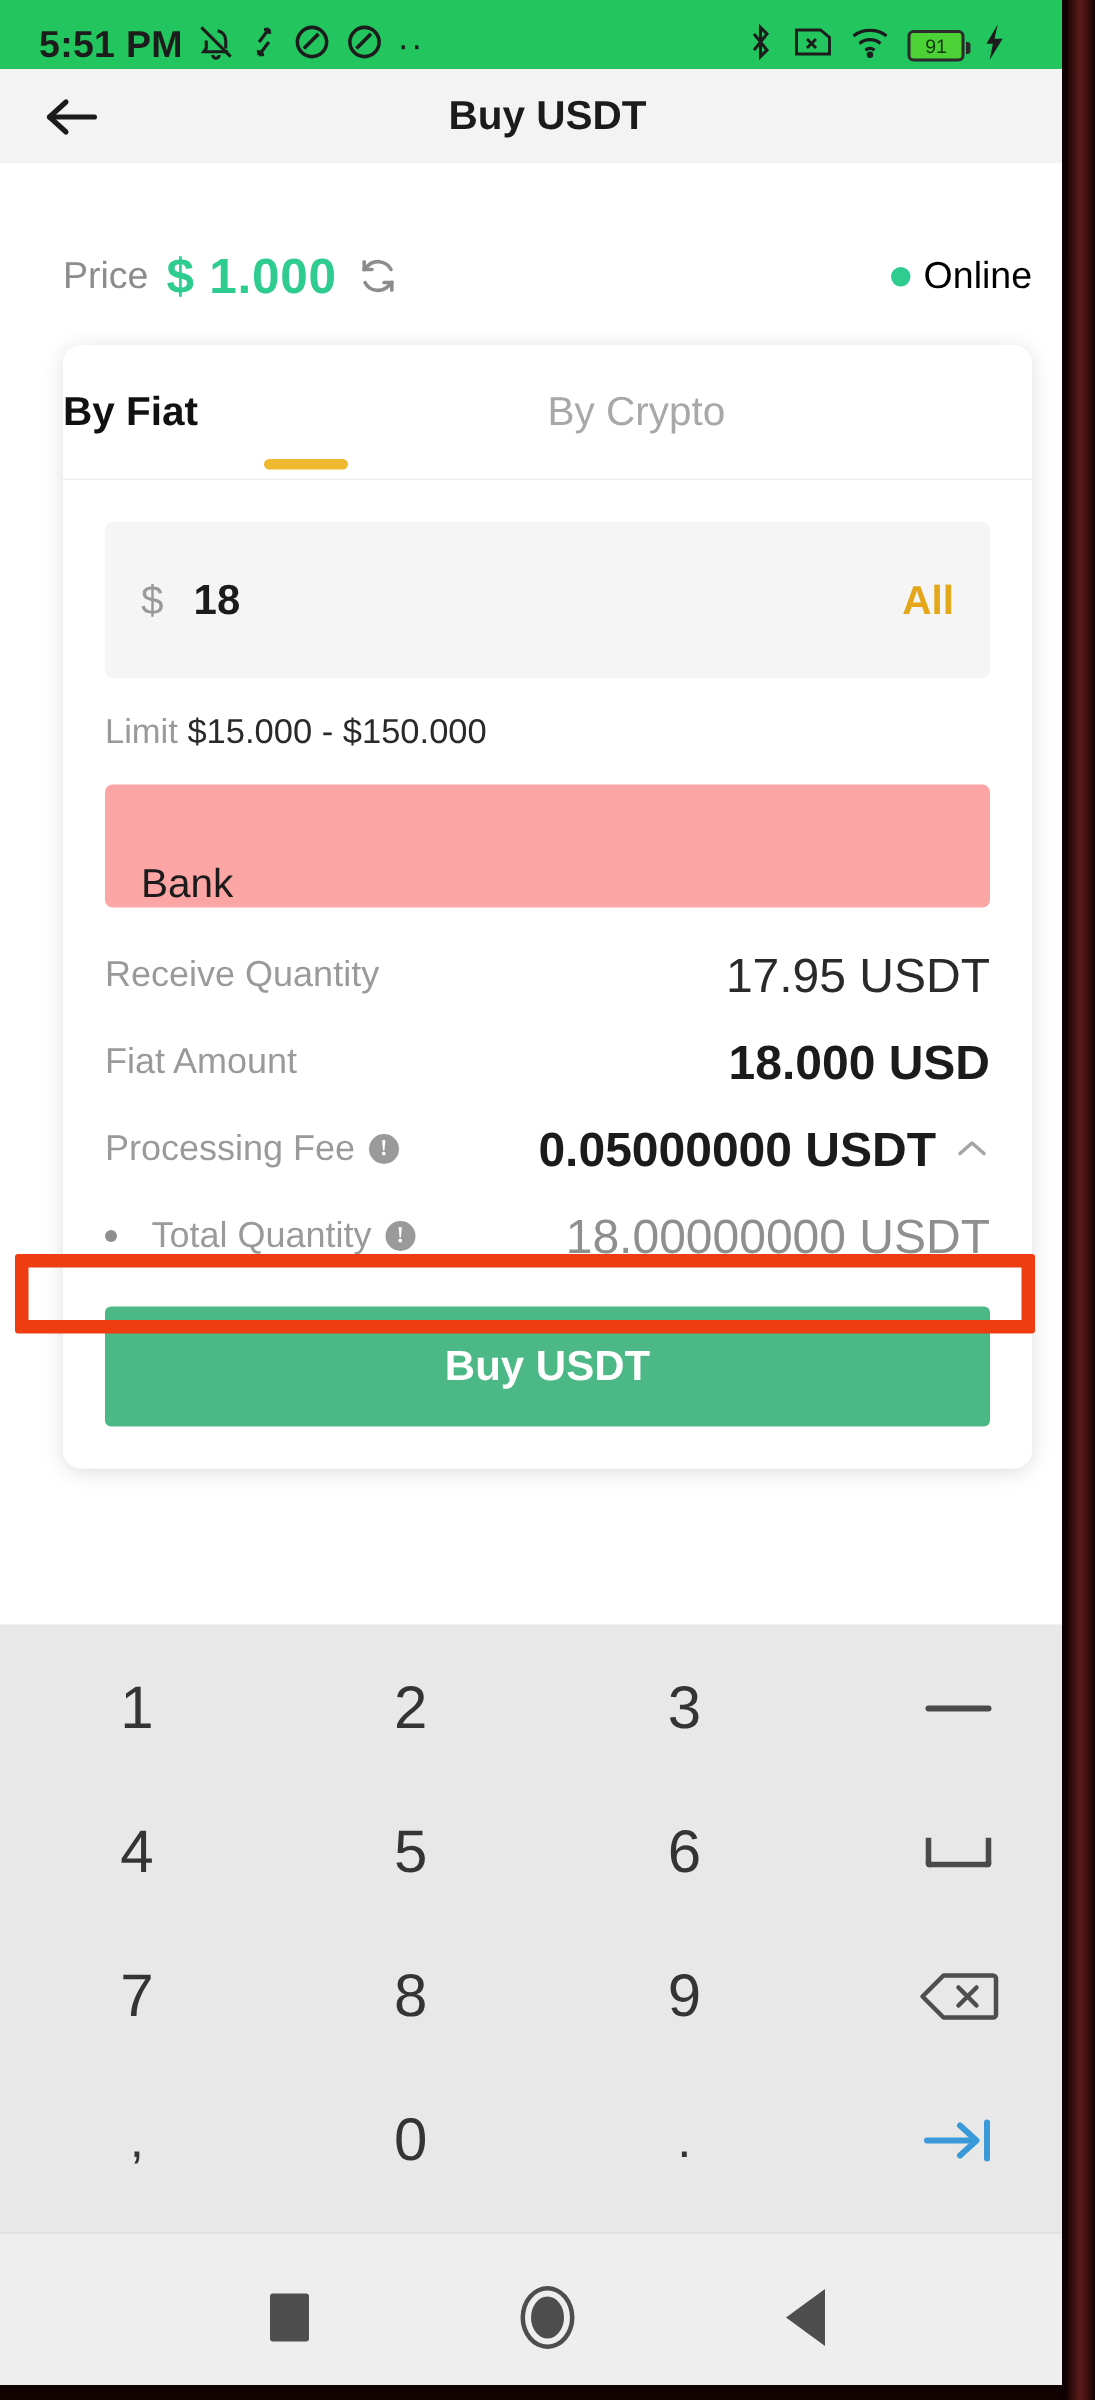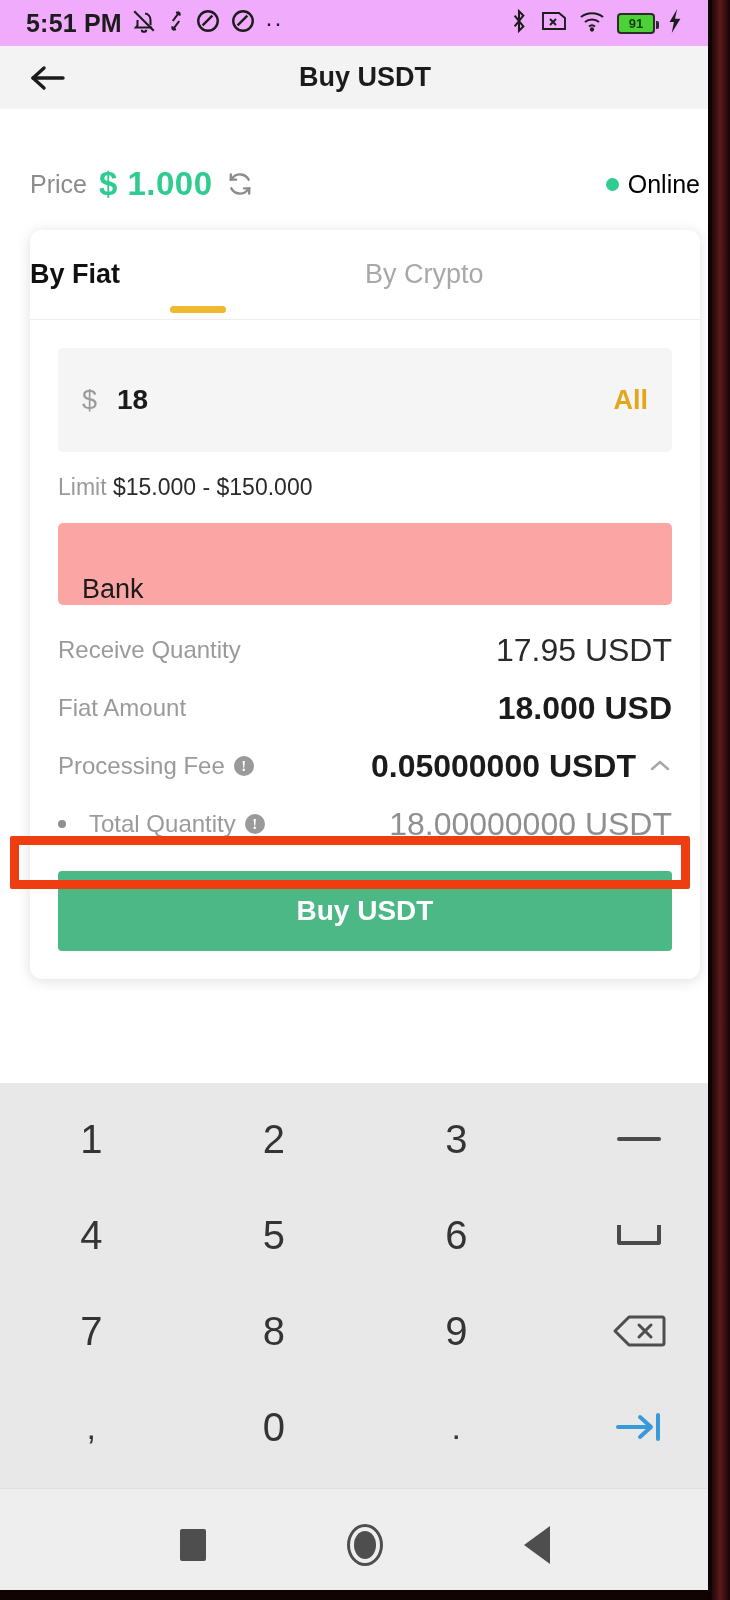--- a/index.html
+++ b/index.html
@@ -23,40 +23,40 @@
     z-index: 60;
   }
   .edge-strip::after{
     content:""; position:absolute; left:0; top:0; width:4px; height:100%;
     background: rgba(0,0,0,.55);
   }
   
   .status-bar {
     position: relative;
     height: 46px;
-    background: #f0abfc;
-    display: flex; align-items: center;
-    padding: 0 12px 0 26px;
+    background: #22c55e;
+    display: flex; align-items: flex-end;
+    padding: 0 24px 0 26px;
     color: #1c1c1c;
   }
   .status-left { display: flex; align-items: center; gap: 9px; }
   .status-time { font-size: 25px; font-weight: 600; letter-spacing: .2px; }
   .status-right { margin-left: auto; display: flex; align-items: center; gap: 11px; padding-right: 34px;}
   .sicon { display: block; }
   .battery {
     position: relative; width: 38px; height: 21px;
     border: 2.5px solid #2b2b2b; border-radius: 4px;
     display: flex; align-items: center; justify-content: center;
     background: #4cd137;
   }
   .battery::after {
     content:""; position:absolute; right:-6px; top:6px;
     width:3.5px; height:8px; background:#2b2b2b; border-radius: 0 2px 2px 0;
   }
-  .battery span { font-size: 13px; font-weight: 700; color: #14380c; line-height:1; }
+  .battery span { font-size: 13px; font-weight: 400; color: #14380c; line-height:1; }
   .dots { font-size: 24px; letter-spacing: 1px; line-height: 10px; color:#1c1c1c;}
 
   
   .app-bar {
     position: relative;
     height: 63px;
     background: #f3f3f3;
     display: flex; align-items: center;
     padding: 0 24px;
   }
@@ -64,21 +64,21 @@
   .app-title {
     position: absolute; left: 0; right: 0; text-align: center;
     font-size: 27px; font-weight: 700; color: #1b1b1b; pointer-events: none;
   }
 
   
   .page {
     position: relative;
     background: #ffffff;
     height: 974px;
-    padding: 0 30px;
+    padding: 0 42px;
   }
   .price-row {
     display: flex; align-items: center;
     padding-top: 56px;
   }
   .price-label { font-size: 25px; color: #8c8c8c; margin-right: 12px; }
   .price-value { font-size: 33px; font-weight: 700; color: #2ecc8f; letter-spacing:.5px;}
   .refresh-ico { margin-left: 14px; display:flex; align-items:center; cursor:pointer;}
   .online-wrap { margin-left: auto; display: flex; align-items: center; gap: 9px; }
   .online-dot { width: 13px; height: 13px; border-radius: 50%; background: #2ecc8f; }

